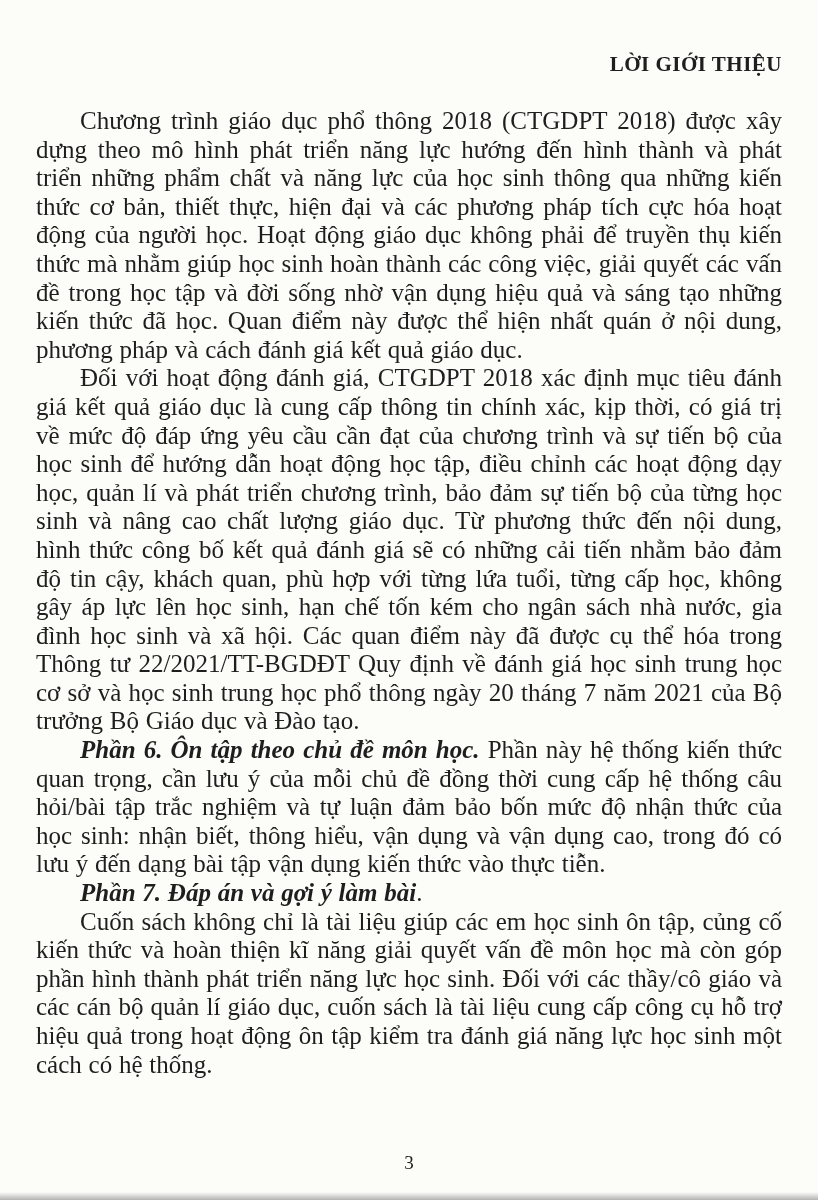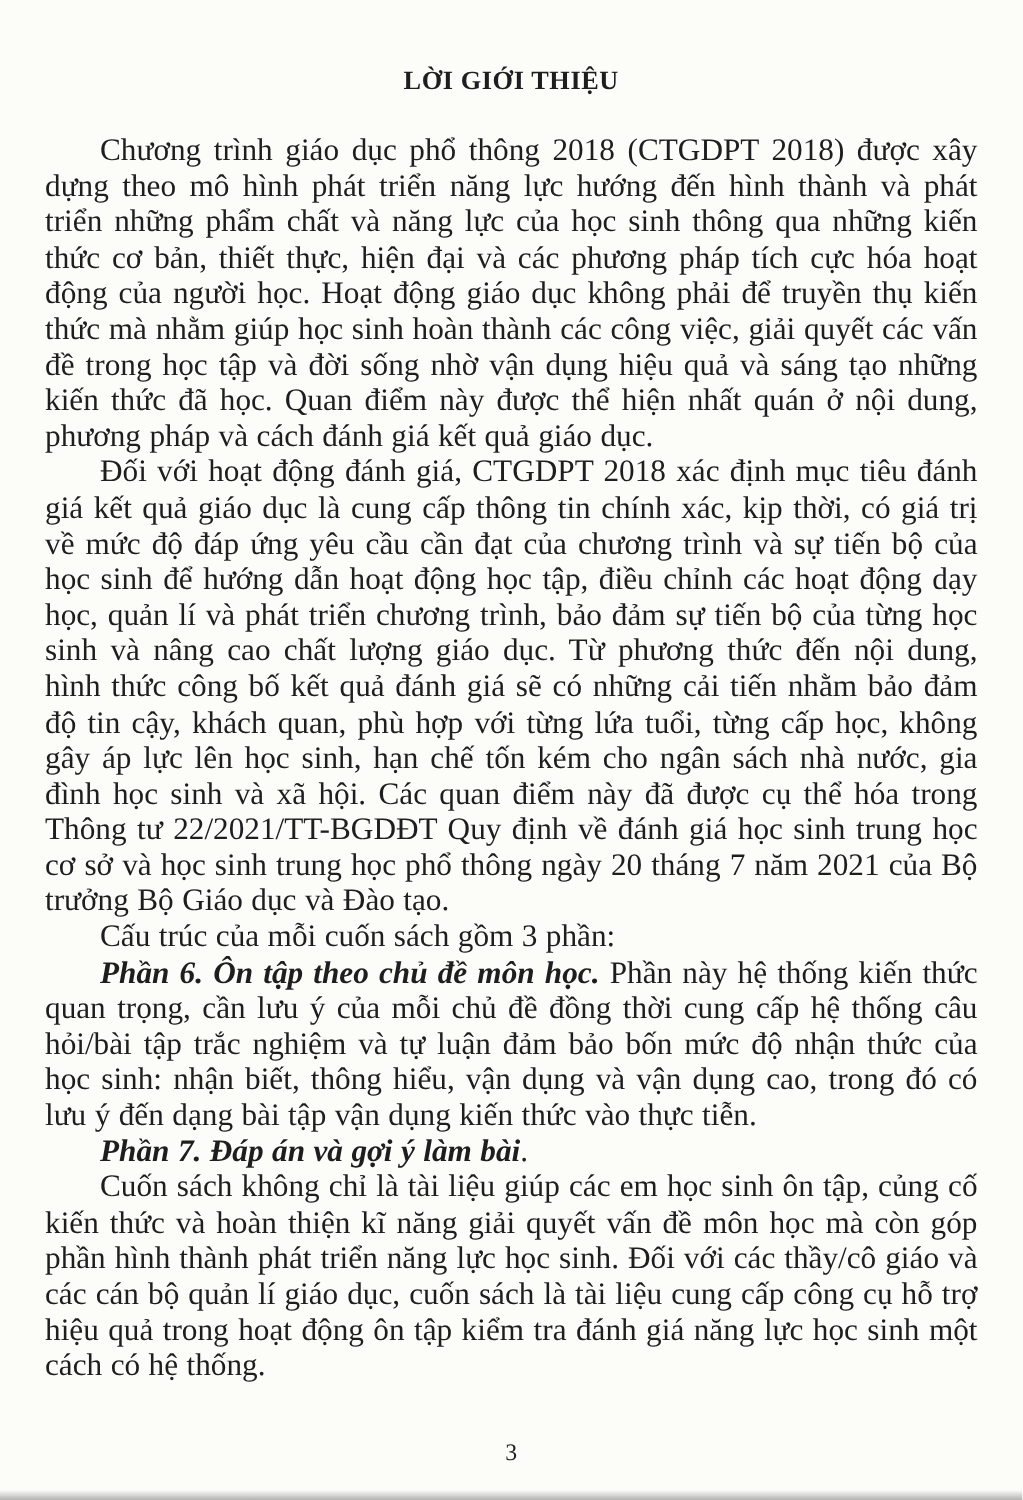--- a/index.html
+++ b/index.html
@@ -9,21 +9,21 @@
     background: #fcfcf9;
     font-family: "Liberation Serif", "DejaVu Serif", serif;
     color: #1e1e1e;
     position: relative;
     overflow: hidden;
   }
   .page {
     padding: 40px 36px 0 36px;
   }
   .title {
-    text-align: center;
+    text-align: right;
     font-weight: bold;
     font-size: 21px;
     letter-spacing: 0.5px;
     margin: 12px 0 30px 0;
   }
   .body-text p {
     margin: 0;
     font-size: 25px;
     line-height: 28.6px;
     text-align: justify;
@@ -49,21 +49,20 @@
   }
 </style>
 </head>
 <body>
 
 <div class="page">
   <h1 class="title">LỜI GIỚI THIỆU</h1>
   <div class="body-text">
       <p><span>Chương trình giáo dục phổ thông 2018 (CTGDPT 2018) được xây dựng theo mô hình phát triển năng lực hướng đến hình thành và phát triển những phẩm chất và năng lực của học sinh thông qua những kiến thức cơ bản, thiết thực, hiện đại và các phương pháp tích cực hóa hoạt động của người học. Hoạt động giáo dục không phải để truyền thụ kiến thức mà nhằm giúp học sinh hoàn thành các công việc, giải quyết các vấn đề trong học tập và đời sống nhờ vận dụng hiệu quả và sáng tạo những kiến thức đã học. Quan điểm này được thể hiện nhất quán ở nội dung, phương pháp và cách đánh giá kết quả giáo dục.</span></p>
       <p><span>Đối với hoạt động đánh giá, CTGDPT 2018 xác định mục tiêu đánh giá kết quả giáo dục là </span><span class="run-i">cung cấp thông tin chính xác, kịp thời, có giá trị về mức độ đáp ứng yêu cầu cần đạt của chương trình và sự tiến bộ của học sinh để hướng dẫn hoạt động học tập, điều chỉnh các hoạt động dạy học, quản lí và phát triển chương trình, bảo đảm sự tiến bộ của từng học sinh và nâng cao chất lượng giáo dục.</span><span> Từ phương thức đến nội dung, hình thức công bố kết quả đánh giá sẽ có những cải tiến nhằm bảo đảm độ tin cậy, khách quan, phù hợp với từng lứa tuổi, từng cấp học, không gây áp lực lên học sinh, hạn chế tốn kém cho ngân sách nhà nước, gia đình học sinh và xã hội. Các quan điểm này đã được cụ thể hóa trong Thông tư 22/2021/TT-BGDĐT </span><span class="run-i">Quy định về đánh giá học sinh trung học cơ sở và học sinh trung học phổ thông</span><span> ngày 20 tháng 7 năm 2021 của Bộ trưởng Bộ Giáo dục và Đào tạo.</span></p>
-      <p><span>Cấu trúc của mỗi cuốn sách gồm 3 phần:</span></p>
       <p><span class="run-bi">Phần 6. Ôn tập theo chủ đề môn học.</span><span> Phần này hệ thống kiến thức quan trọng, cần lưu ý của mỗi chủ đề đồng thời cung cấp hệ thống câu hỏi/bài tập trắc nghiệm và tự luận đảm bảo bốn mức độ nhận thức của học sinh: nhận biết, thông hiểu, vận dụng và vận dụng cao, trong đó có lưu ý đến dạng bài tập vận dụng kiến thức vào thực tiễn.</span></p>
       <p><span class="run-bi">Phần 7. Đáp án và gợi ý làm bài</span><span>.</span></p>
       <p><span>Cuốn sách không chỉ là tài liệu giúp các em học sinh ôn tập, củng cố kiến thức và hoàn thiện kĩ năng giải quyết vấn đề môn học mà còn góp phần hình thành phát triển năng lực học sinh. Đối với các thầy/cô giáo và các cán bộ quản lí giáo dục, cuốn sách là tài liệu cung cấp công cụ hỗ trợ hiệu quả trong hoạt động ôn tập kiểm tra đánh giá năng lực học sinh một cách có hệ thống.</span></p>
     </div>
 </div>
 
 <div class="page-number">3</div>
 <div class="scan-edge"></div>
 
 </body></html>

